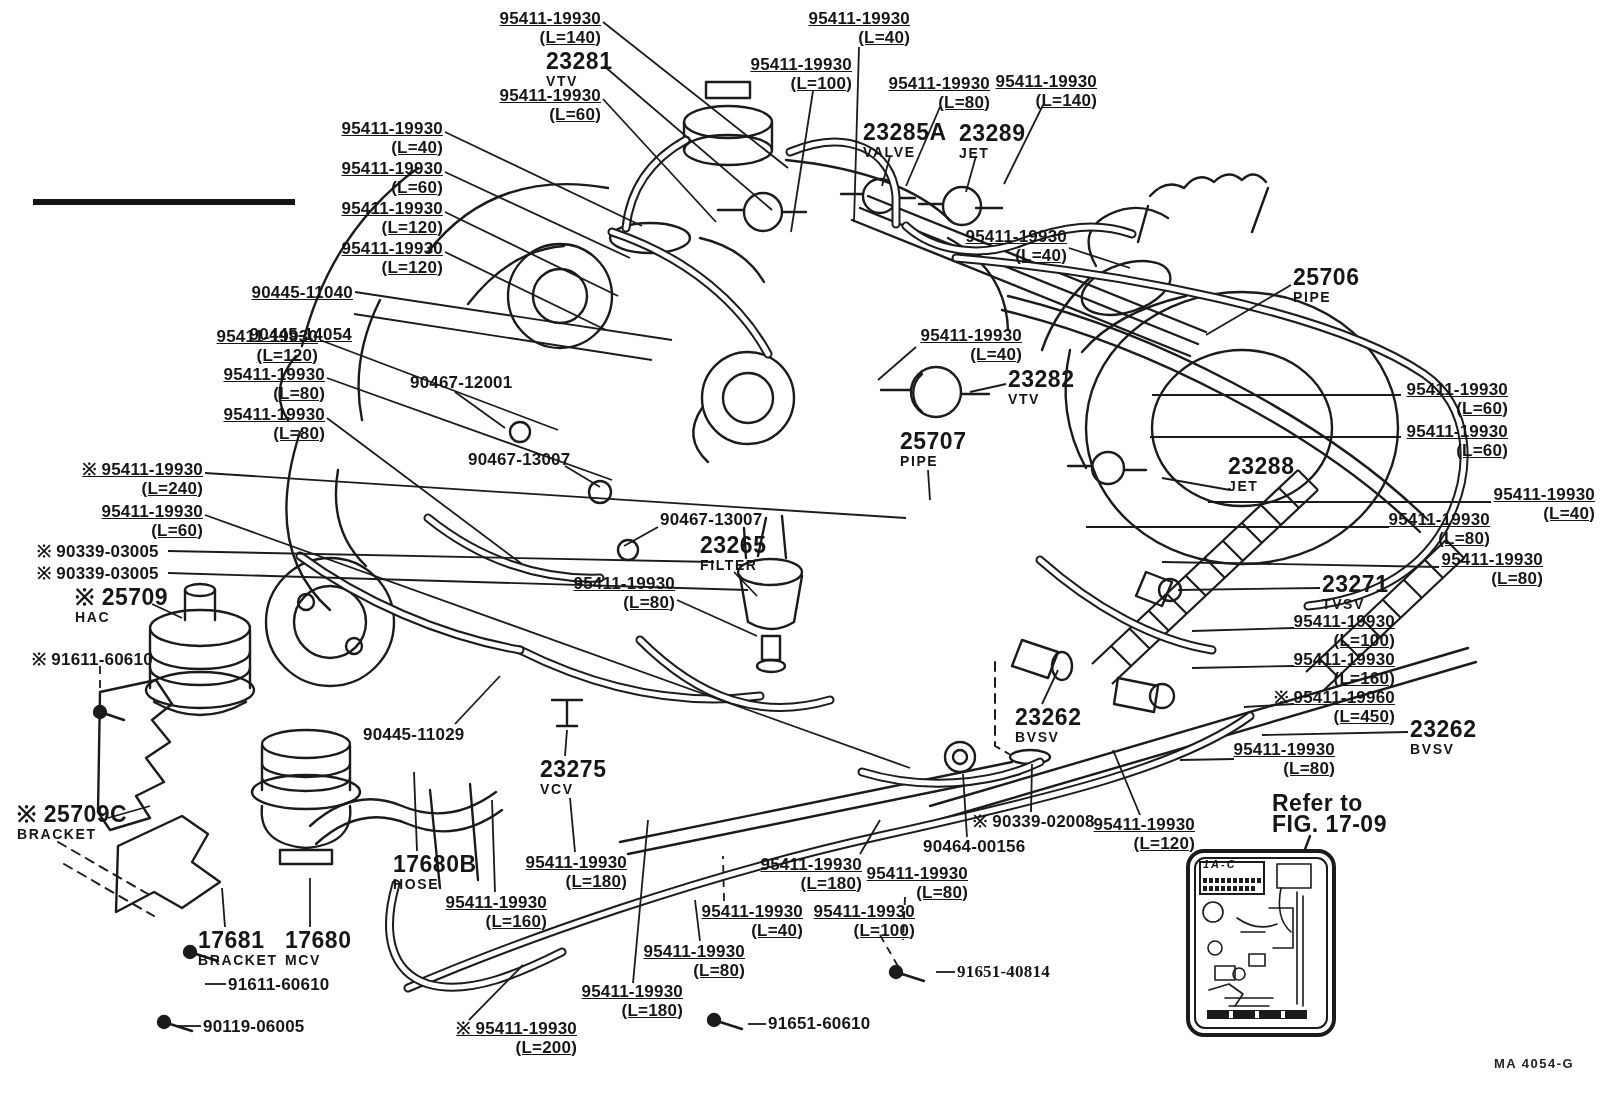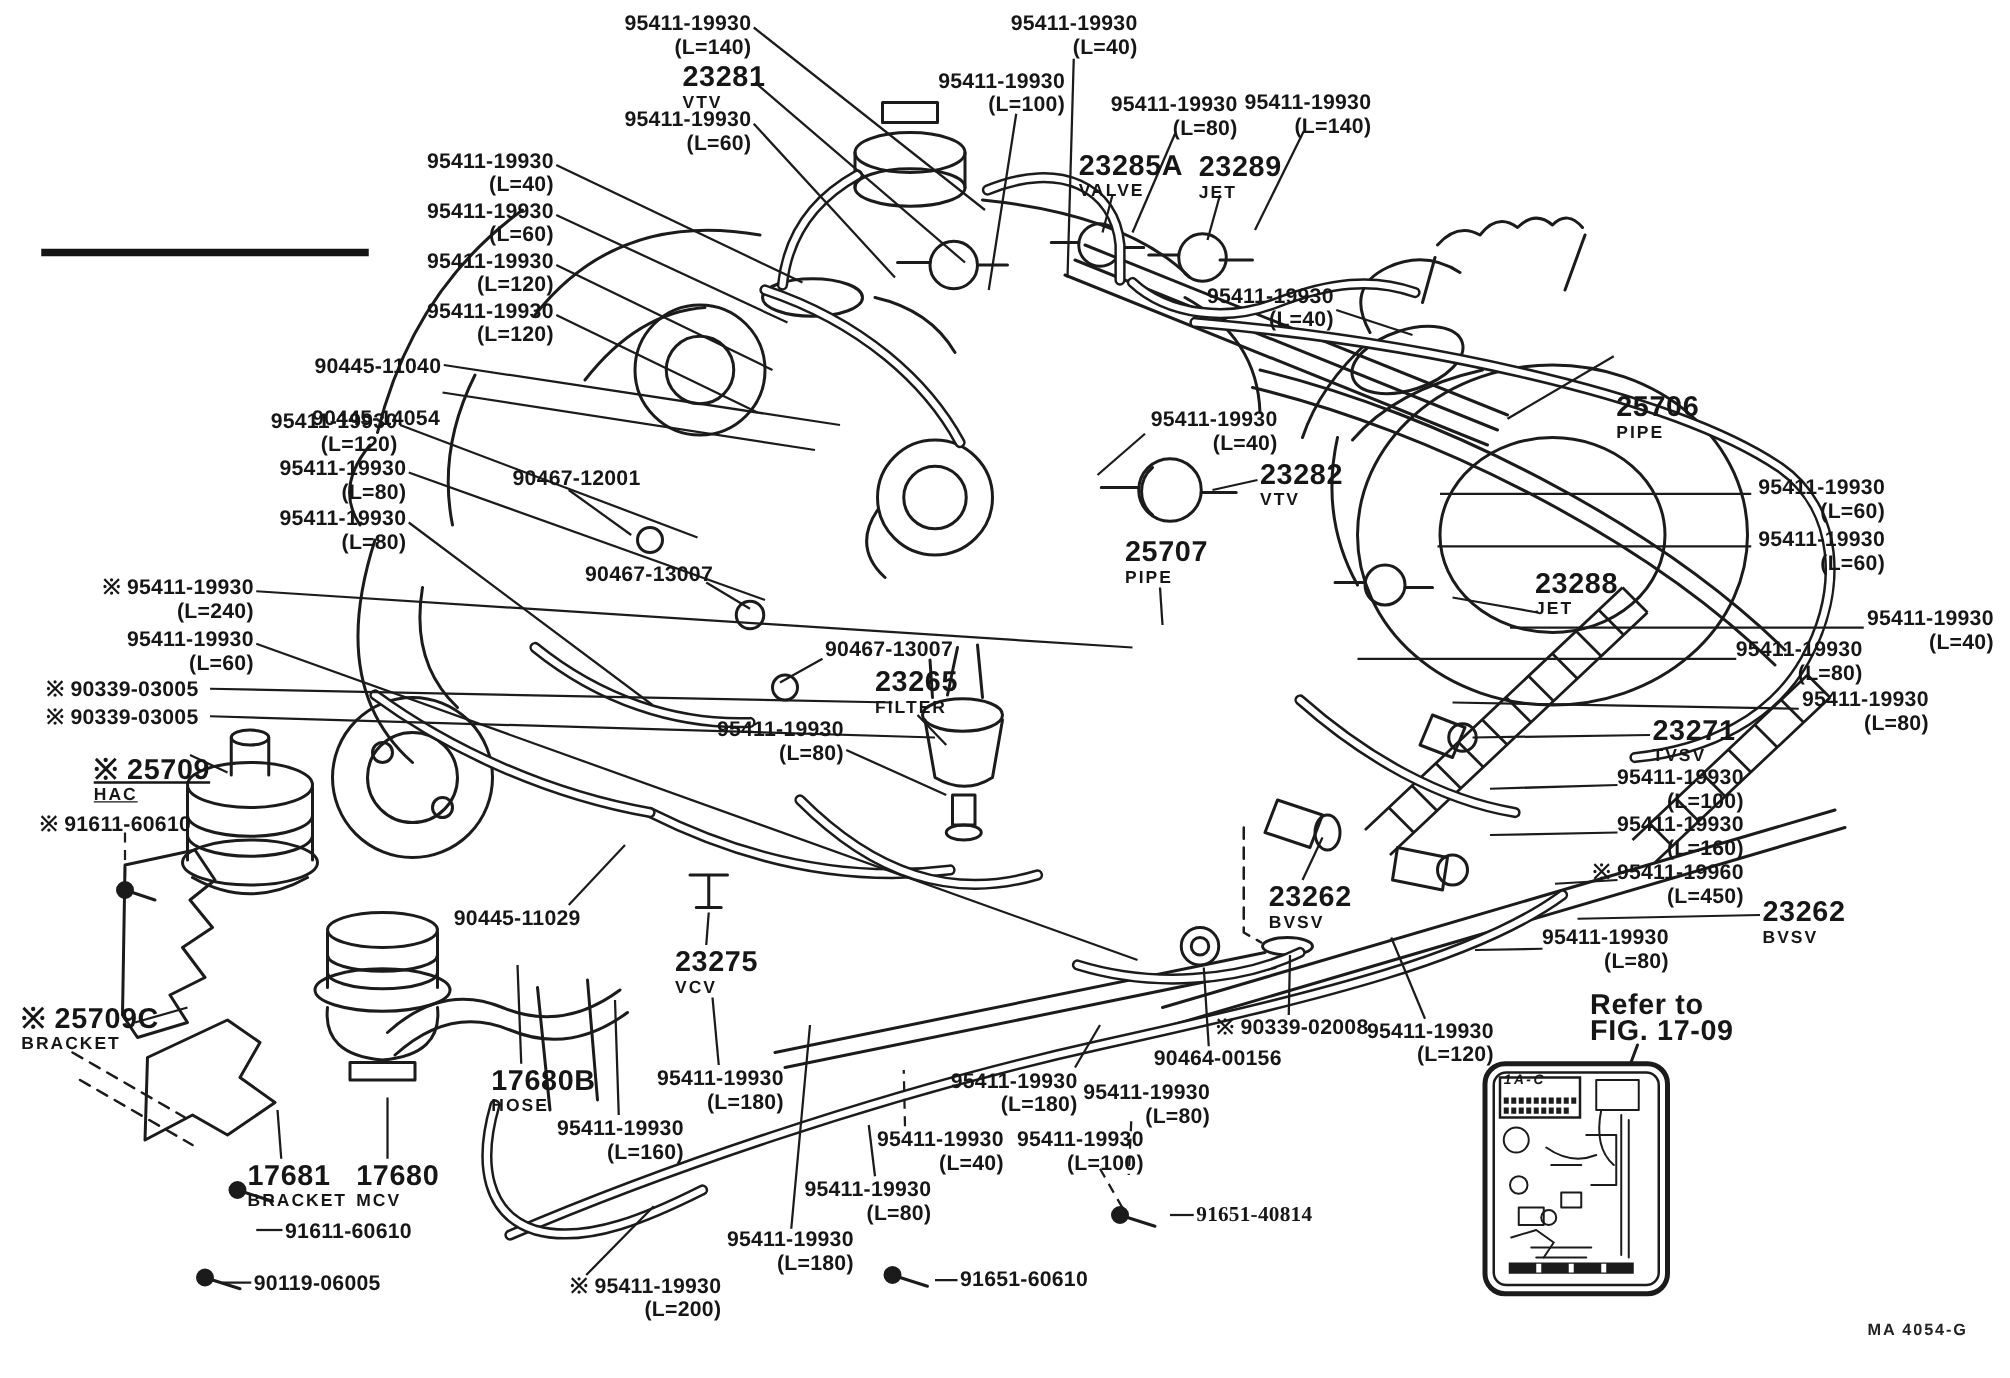--- a/index.html
+++ b/index.html
@@ -14,21 +14,21 @@
   .ho{stroke:#1b1b1b;stroke-width:9;fill:none;stroke-linecap:round;}
   .hi{stroke:#ffffff;stroke-width:5;fill:none;stroke-linecap:round;}
   .ld{stroke:#1b1b1b;stroke-width:1.8;}
   .ld.dash{stroke-dasharray:8 6;}
   .note{position:absolute;left:33px;top:194px;}
   .note div{white-space:pre;}
   .note-l1{font-weight:bold;font-size:20px;line-height:26px;letter-spacing:2px;}
   .note-l2{font-weight:bold;font-size:20px;line-height:26px;letter-spacing:1px;}
   .note-bar{width:262px;height:6px;background:#141414;margin-top:5px;}
   .lbl{position:absolute;white-space:nowrap;}
-  .lbl.ar{text-align:right;}
+  .lbl.ar{text-align:right;text-decoration:underline;}
   .pline{font-weight:bold;font-size:17px;line-height:18.5px;letter-spacing:.2px;}
   .cnum{font-weight:bold;font-size:23px;line-height:23px;letter-spacing:.5px;}
   .cname{font-weight:bold;font-size:14px;line-height:16px;letter-spacing:1.6px;}
   .refer{position:absolute;left:1272px;top:793px;font-weight:bold;font-size:23px;line-height:21px;letter-spacing:.5px;}
   .inset{position:absolute;left:1185px;top:848px;width:152px;height:192px;font-style:italic;}
   .inset-tag{position:absolute;left:18px;top:10px;font-weight:bold;font-size:11px;line-height:12px;letter-spacing:2px;}
   .footer-code{position:absolute;left:1494px;top:1056px;font-weight:bold;font-size:13px;letter-spacing:1.5px;color:#222;}
 </style>
 </head>
 <body>
@@ -357,21 +357,21 @@
       <div class="lbl ar" style="top: 503px; right: 1405px;">
         <div class="pline">95411-19930</div>
         <div class="pline">(L=60)</div>
       </div>
       <div class="lbl al" style="top: 543px; left: 37px;">
         <div class="pline">※ 90339-03005</div>
       </div>
       <div class="lbl al" style="top: 565px; left: 37px;">
         <div class="pline">※ 90339-03005</div>
       </div>
-      <div class="lbl al" style="top: 604px; left: 75px; text-decoration: underline;">
+      <div class="lbl al" style="top: 586px; left: 75px;">
         <div class="cnum">※ 25709</div>
         <div class="cname">HAC</div>
       </div>
       <div class="lbl al" style="top: 651px; left: 32px;">
         <div class="pline">※ 91611-60610</div>
       </div>
       <div class="lbl al" style="top: 803px; left: 17px;">
         <div class="cnum">※ 25709C</div>
         <div class="cname">BRACKET</div>
       </div>
@@ -471,21 +471,21 @@
         <div class="cname">PIPE</div>
       </div>
       <div class="lbl al" style="top: 368px; left: 1008px;">
         <div class="cnum">23282</div>
         <div class="cname">VTV</div>
       </div>
       <div class="lbl ar" style="top: 327px; right: 586px;">
         <div class="pline">95411-19930</div>
         <div class="pline">(L=40)</div>
       </div>
-      <div class="lbl al" style="top: 266px; left: 1293px; margin-top: 48px;">
+      <div class="lbl al" style="top: 266px; left: 1293px;">
         <div class="cnum">25706</div>
         <div class="cname">PIPE</div>
       </div>
       <div class="lbl ar" style="top: 381px; right: 100px;">
         <div class="pline">95411-19930</div>
         <div class="pline">(L=60)</div>
       </div>
       <div class="lbl ar" style="top: 423px; right: 100px;">
         <div class="pline">95411-19930</div>
         <div class="pline">(L=60)</div>

